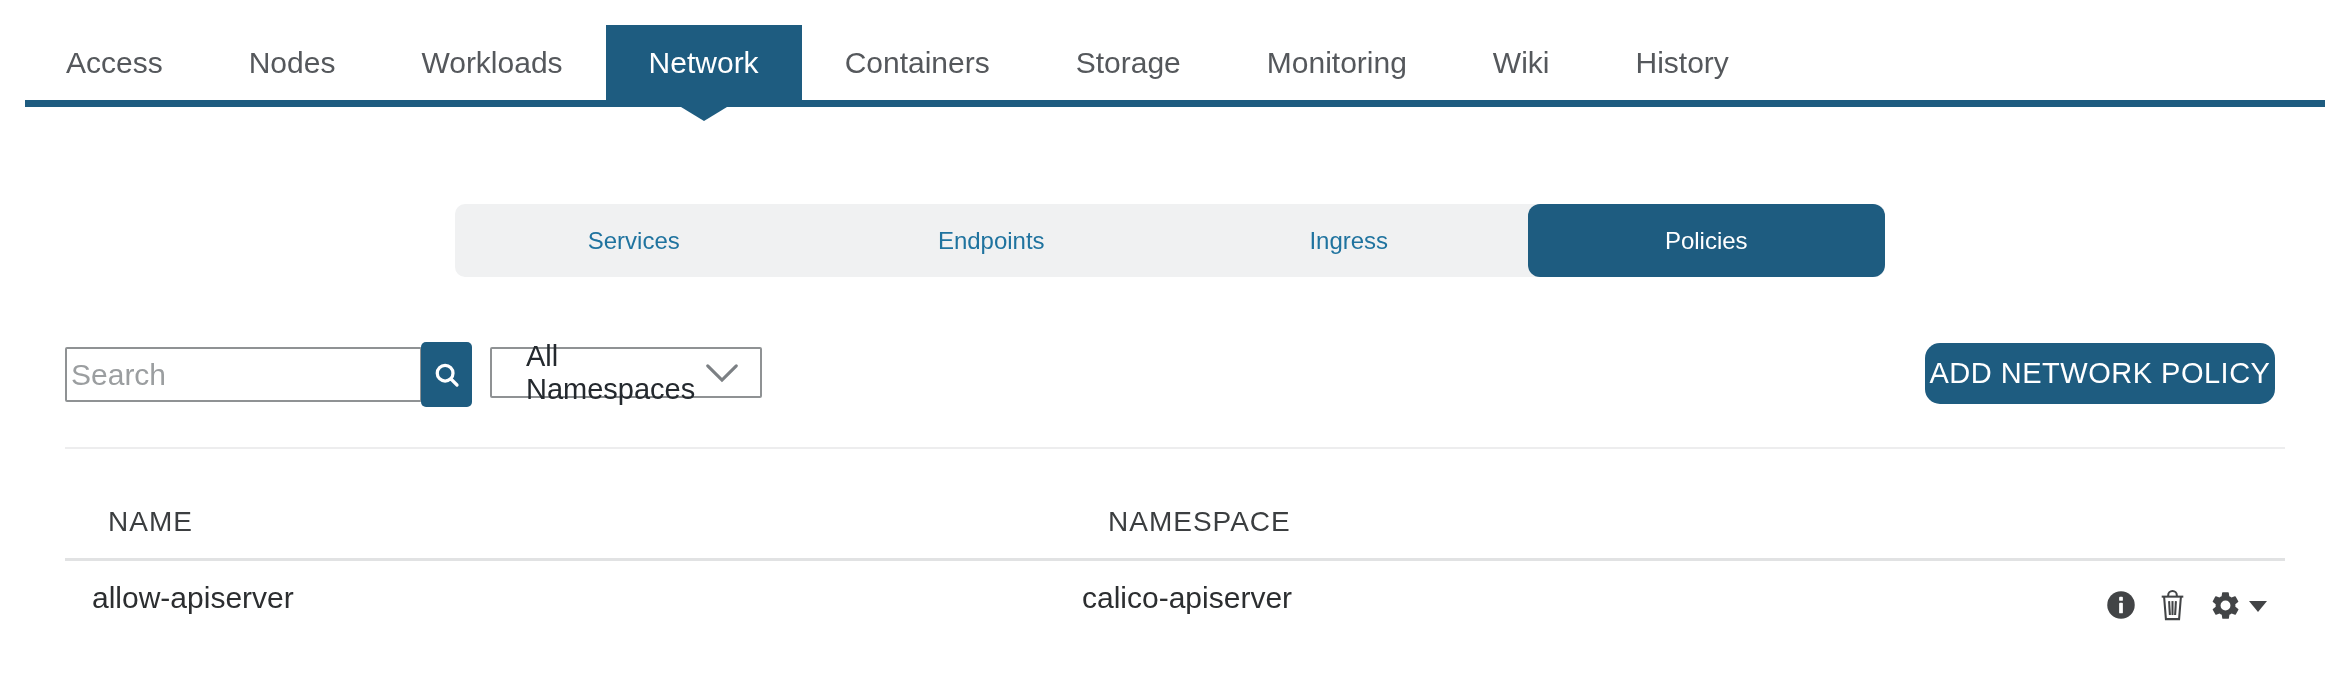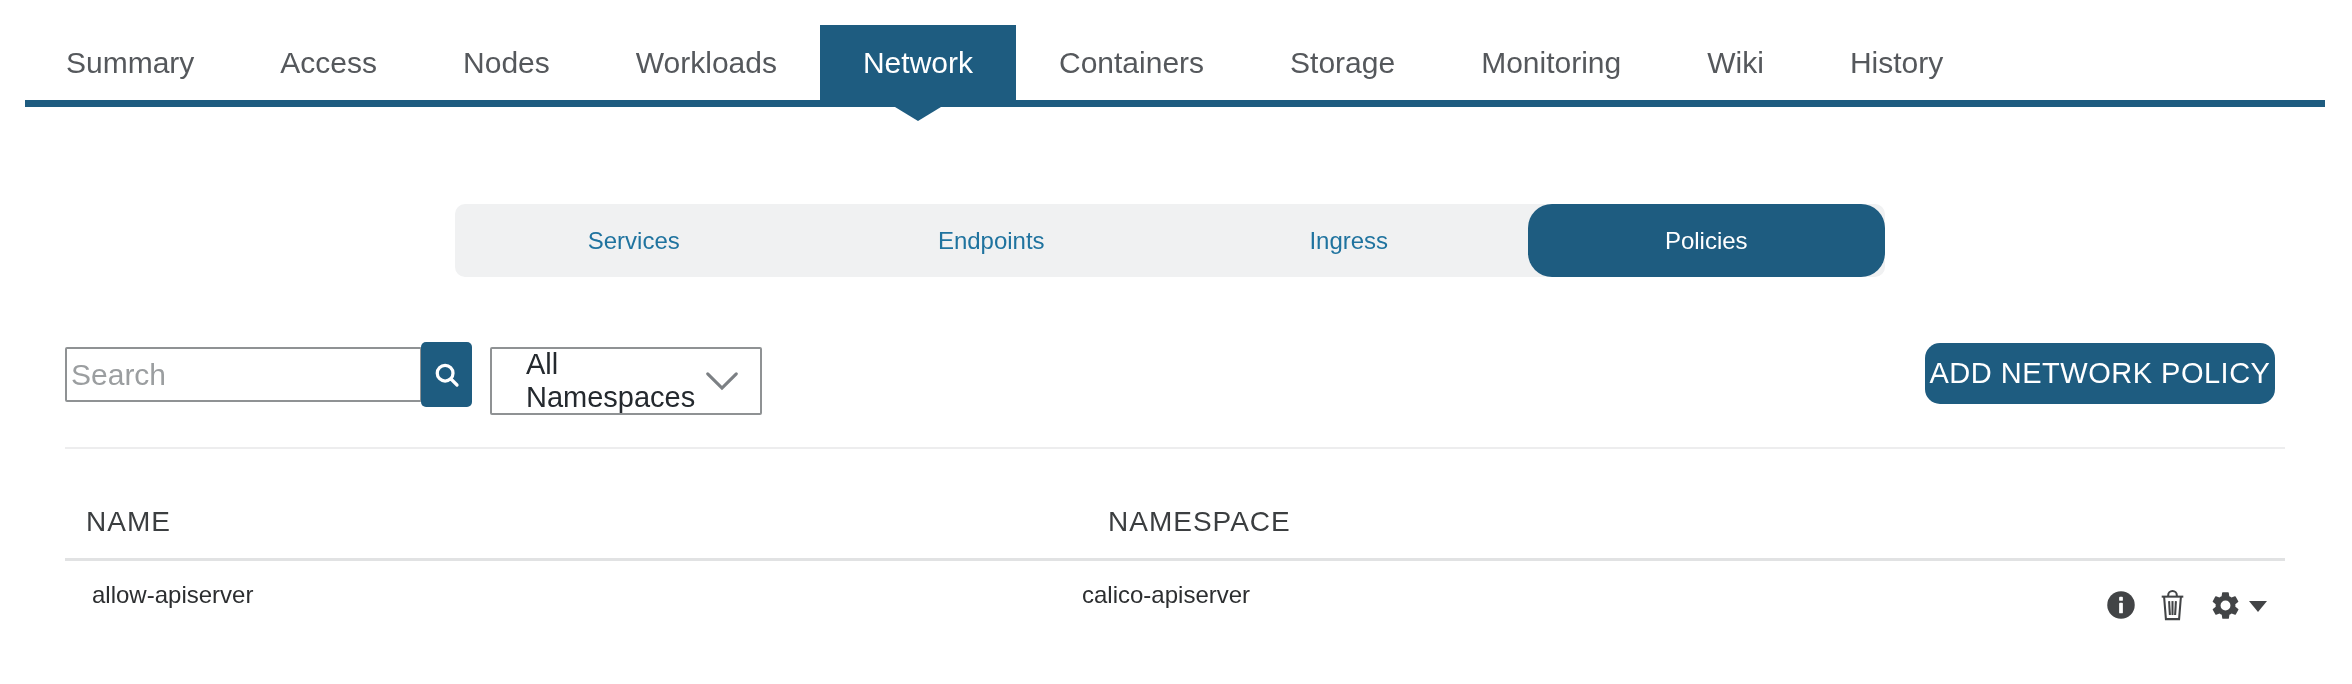--- a/index.html
+++ b/index.html
@@ -19,58 +19,57 @@
   .tabs { position:absolute; top:25px; left:23px; right:0; height:75px; display:flex; }
   .tab { display:flex; align-items:center; padding:0 43px; font-size:30px; color:var(--nav-text); position:relative; cursor:pointer; white-space:nowrap; }
   .tab.active { background:var(--accent); color:#fff; }
   .tab.active::after { content:""; position:absolute; top:calc(100% + 7px); left:50%; margin-left:-23px; width:0; height:0;
     border-left:23px solid transparent; border-right:23px solid transparent; border-top:14px solid var(--accent); }
   .topnav-underline { position:absolute; top:100px; left:25px; width:2300px; height:7px; background:var(--accent); }
 
   
   .subtabs { position:absolute; top:204px; left:455px; width:1430px; height:73px; display:flex; background:#f0f1f2; border-radius:10px; }
   .subtab { flex:1; display:flex; align-items:center; justify-content:center; font-size:24px; color:var(--subtab-link); cursor:pointer; }
-  .subtab.active { background:var(--accent); color:#fff; border-radius:24px; }
+  .subtab.active { background:var(--accent); color:#fff; border-radius:12px; }
 
   
   .search-input { position:absolute; top:347px; left:65px; width:357px; height:55px; border:2px solid var(--muted-border); border-radius:2px;
     font-family:inherit; font-size:30px; color:var(--body-text); padding:0 4px; outline:none; }
   .search-input::placeholder { color:#9b9ea0; }
   .search-btn { position:absolute; top:342px; left:421px; width:51px; height:65px; background:var(--accent); border:none; border-radius:5px;
     display:flex; align-items:center; justify-content:center; cursor:pointer; }
-  .ns-select { position:absolute; top:347px; left:490px; width:272px; height:68px; border:2px solid var(--muted-border); border-radius:2px;
+  .ns-select { position:absolute; top:347px; left:490px; width:272px; height:51px; border:2px solid var(--muted-border); border-radius:2px;
     background:#fff; display:flex; align-items:center; justify-content:space-between; padding:0 20px 0 34px;
     font-size:29px; color:#24292e; cursor:pointer; }
   .add-btn { position:absolute; top:343px; left:1925px; width:350px; height:61px; background:var(--accent); color:#fff;
     font-family:inherit; font-size:29px; letter-spacing:0.5px; border:none; border-radius:15px; cursor:pointer; }
 
   
   .divider-1 { position:absolute; top:447px; left:65px; width:2220px; height:2px; background:#ededee; }
   .divider-2 { position:absolute; top:558px; left:65px; width:2220px; height:3px; background:#e1e2e3; }
   .col-header { position:absolute; top:508px; font-size:28px; letter-spacing:1px; color:#3b3e40; line-height:1; }
-  .col-header.name { left:86px; }
+  .col-header.name { left:108px; }
   .col-header.ns { left:1080px;margin-left:28px; }
-  .cell { position:absolute; top:583px; font-size:24px; color:var(--body-text); line-height:1; }
+  .cell { position:absolute; top:583px; font-size:30px; color:var(--body-text); line-height:1; }
   .cell.name { left:92px; }
   .cell.ns { left:1082px; }
 
   .row-actions { position:absolute; top:583px; left:2106px; height:44px; display:flex; align-items:center; }
   .action { display:flex; align-items:center; justify-content:center; cursor:pointer; background:none; border:none; padding:0; }
   .action + .action { margin-left:24px; }
   .gear-menu { display:flex; align-items:center; }
   .caret-down { width:0; height:0; border-left:9px solid transparent; border-right:9px solid transparent;
     border-top:11px solid var(--icon-gray); margin-left:7px; margin-top:3px; }
 </style>
 </head>
 <body>
 
 <div class="page">
 
   <nav class="tabs">
-    <div class="tab">Summary</div>
     <div class="tab">Access</div>
     <div class="tab">Nodes</div>
     <div class="tab">Workloads</div>
     <div class="tab active">Network</div>
     <div class="tab">Containers</div>
     <div class="tab">Storage</div>
     <div class="tab">Monitoring</div>
     <div class="tab">Wiki</div>
     <div class="tab">History</div>
   </nav>

